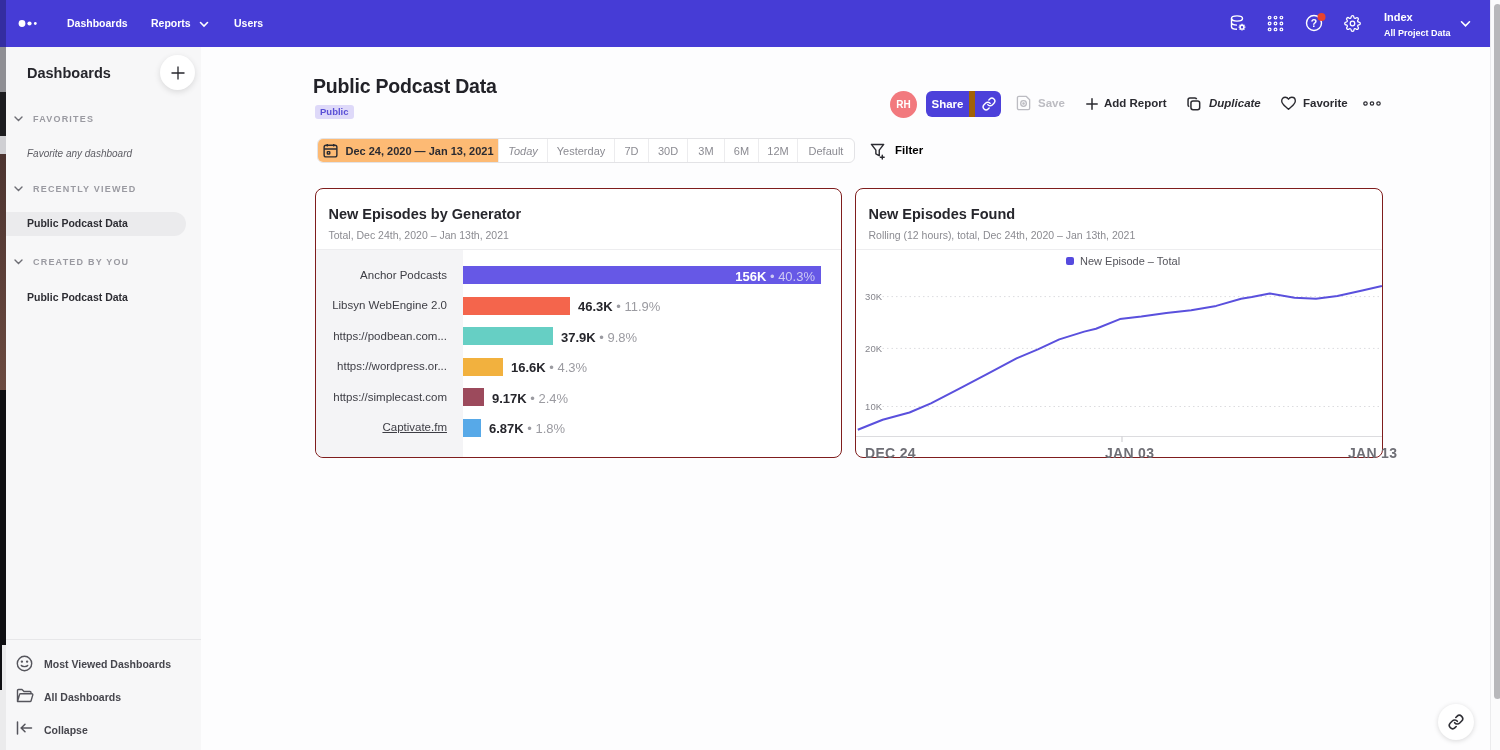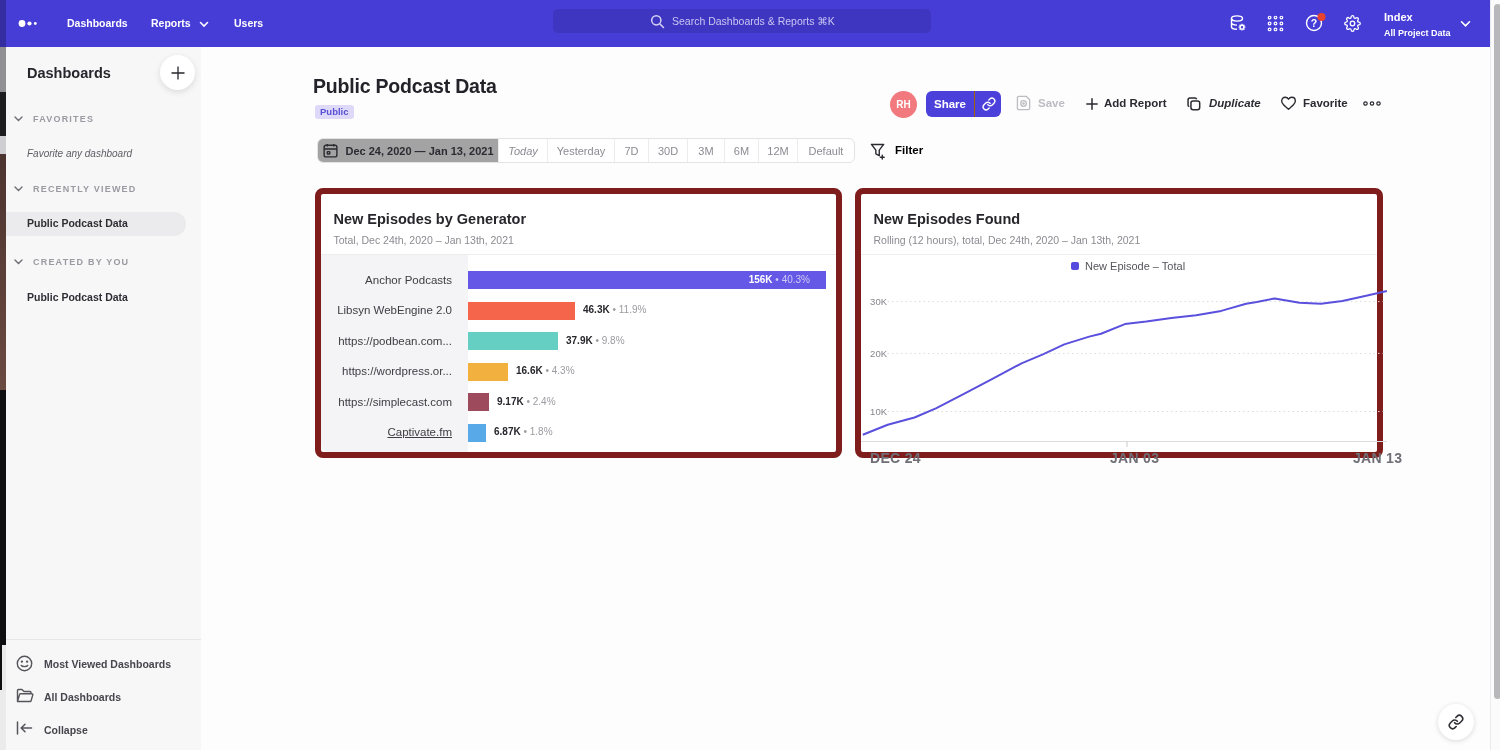--- a/index.html
+++ b/index.html
@@ -33,32 +33,32 @@
   #main { left:201px; top:47px; width:1289px; height:703px; background:#fdfdfe; }
   #title { position:absolute; left:112px; top:28px; font-size:19.5px; font-weight:bold; letter-spacing:-0.2px; color:#222228; }
   #badge { position:absolute; left:114px; top:57.5px; background:#ded9f9; color:#5a50d6; font-size:9.5px; font-weight:bold; padding:1.5px 5px; border-radius:3px; }
 
   #actions { position:absolute; left:0; top:0; width:1289px; height:130px; color:#2b2b31; }
   .act { position:absolute; top:50px; font-size:11.5px; font-weight:bold; white-space:nowrap; }
 
   #datebar { position:absolute; left:116px; top:91px; height:25px; border:1px solid #e3e3e6; border-radius:6px; background:#fff; display:flex; align-items:stretch; overflow:hidden; }
   #datebar .seg { border-right:1px solid #ececee; display:flex; align-items:center; justify-content:center; font-size:11px; color:#8b8b92; flex:0 0 auto; }
   #datebar .seg:last-child { border-right:none; }
-  #datebar .seg.first { background:#a3a3a3; color:#2b2b31; font-weight:bold; }
-
-  .card { position:absolute; top:141px; height:270px; background:#fff; border:6px solid #7f1d1d; border-radius:8px; }
+  #datebar .seg.first { background:#fdba74; color:#2b2b31; font-weight:bold; }
+
+  .card { position:absolute; top:141px; height:270px; background:#fff; border:1px solid #7f1d1d; border-radius:8px; }
   .card h2 { font-size:14.5px; font-weight:bold; color:#26262c; position:absolute; left:12.5px; top:17px; }
   .card .sub { position:absolute; left:12.5px; top:40px; font-size:10.5px; color:#8b8b91; }
   .card .divider { position:absolute; left:0; right:0; top:60px; height:1px; background:#ededef; }
 
   #card1 { left:114px; width:527px; }
   #labelcol { position:absolute; left:0; top:61px; bottom:0; width:147px; background:#f4f4f6; border-radius:0 0 0 8px; }
   .rowlab { position:absolute; font-size:11.5px; color:#3d3d44; text-align:right; width:127px; left:4px; white-space:nowrap; }
   .bar { position:absolute; left:147px; height:18px; }
-  .valtxt { position:absolute; font-size:10px; white-space:nowrap; }
+  .valtxt { position:absolute; font-size:13px; white-space:nowrap; }
   .valtxt b { color:#26262c; }
   .valtxt span { color:#9b9ba1; }
 
   #card2 { left:654px; width:528px;padding-left:44px; }
   .ylab { position:absolute; font-size:9.5px; color:#85858c; width:21px; text-align:right; left:5px; }
   .xlab { position:absolute; font-size:14px; font-weight:bold; color:#6f6f76; letter-spacing:.3px; white-space:nowrap; }
   #legend { position:absolute; left:210px; top:66px; font-size:11px; color:#55555c; white-space:nowrap; }
   #legend i { display:inline-block; width:8px; height:8px; background:#554ade; border-radius:2px; margin-right:6px; }
 
   #fab { left:1438px; top:704px; width:36px; height:36px; background:#fff; border-radius:50%; box-shadow:0 1px 5px rgba(0,0,0,.15); }
@@ -83,27 +83,20 @@
     <circle cx="5" cy="6.5" r="3.4"></circle>
       <circle cx="12.5" cy="6.5" r="2.1"></circle>
       <circle cx="18.3" cy="6.5" r="1.4"></circle>
   </svg>
   <div class="navitem" style="left:61px;">Dashboards</div>
   <div class="navitem" style="left:145px;">Reports</div>
   <svg class="abs" style="left:193px;top:21px;" width="10" height="7" viewBox="0 0 10 7" fill="none" stroke="#fff" stroke-width="1.6" stroke-linecap="round">
       <path d="M1.5 1.5 L5 5 L8.5 1.5"></path>
     </svg>
   <div class="navitem" style="left:228px;">Users</div>
-  <div id="search">
-    <svg class="abs" style="left:97px;top:5px;" width="15" height="15" viewBox="0 0 15 15" fill="none" stroke="#d5d2f4" stroke-width="1.5" stroke-linecap="round">
-        <circle cx="6.3" cy="6.3" r="4.6"></circle>
-        <path d="M10 10 L13.5 13.5"></path>
-      </svg>
-    <div class="stxt">Search Dashboards &amp; Reports ⌘K</div>
-  </div>
   <svg class="abs" style="left:1223px;top:14px;" width="19" height="19" viewBox="0 0 19 19" fill="none" stroke="#fff" stroke-width="1.4">
     <ellipse cx="8" cy="4.5" rx="5.5" ry="2.6"></ellipse>
     <path d="M2.5 4.5 V12.8 C2.5 14.2 5 15.3 8 15.3 M2.5 8.6 C2.5 10 5 11.1 8 11.1"></path>
     <circle cx="13" cy="13.2" r="1.9"></circle>
     <path d="M13 9.8 V11 M13 15.4 V16.6 M9.6 13.2 H10.8 M15.2 13.2 H16.4 M10.6 10.8 L11.5 11.7 M14.5 14.7 L15.4 15.6 M15.4 10.8 L14.5 11.7 M11.5 14.7 L10.6 15.6" stroke-width="1.3"></path>
   </svg>
   <svg class="abs" style="left:1261px;top:15px;" width="17" height="17" viewBox="0 0 17 17" fill="none" stroke="#fff" stroke-width="1.2">
     <circle cx="2.6" cy="2.6" r="1.35"></circle>
       <circle cx="8.5" cy="2.6" r="1.35"></circle>
       <circle cx="14.4" cy="2.6" r="1.35"></circle>
@@ -183,21 +176,21 @@
   </div>
 </div>
 
 <div id="main" class="abs">
   <div id="title">Public Podcast Data</div>
   <div id="badge">Public</div>
 
   <div id="actions">
     <div class="abs" style="left:689px;top:44px;width:27px;height:27px;border-radius:50%;background:#f2797e;color:#fff;font-size:10px;font-weight:bold;text-align:center;line-height:27px;">RH</div>
     <div class="abs" style="left:725px;top:44px;width:75px;height:26px;background:#4c40da;border-radius:6px;"></div>
-    <div class="abs" style="left:725px;top:44px;width:49px;height:26px;border-right:1px solid #a16207;color:#fff;font-weight:bold;font-size:11.5px;text-align:center;line-height:26px;">Share</div>
+    <div class="abs" style="left:725px;top:44px;width:49px;height:26px;border-right:6px solid #a16207;color:#fff;font-weight:bold;font-size:11.5px;text-align:center;line-height:26px;">Share</div>
     <svg class="abs" style="left:781px;top:50px;" width="14" height="14" viewBox="0 0 24 24" fill="none" stroke="#fff" stroke-width="2.4" stroke-linecap="round">
         <path d="M10 13a5 5 0 0 0 7.54.54l3-3a5 5 0 0 0-7.07-7.07l-1.72 1.71"></path>
         <path d="M14 11a5 5 0 0 0-7.54-.54l-3 3a5 5 0 0 0 7.07 7.07l1.71-1.71"></path>
       </svg>
 
     <svg class="abs" style="left:815px;top:48px;" width="16" height="16" viewBox="0 0 17 17" fill="none" stroke="#bcbcc2" stroke-width="1.4">
         <path d="M3 1.5 H11 L14.5 5 V14 C14.5 14.8 13.8 15.5 13 15.5 H3 C2.2 15.5 1.5 14.8 1.5 14 V3 C1.5 2.2 2.2 1.5 3 1.5 Z" stroke-linejoin="round"></path>
         <circle cx="8" cy="9" r="3"></circle>
         <circle cx="8" cy="9" r="0.7" fill="#bcbcc2"></circle>
       </svg>

